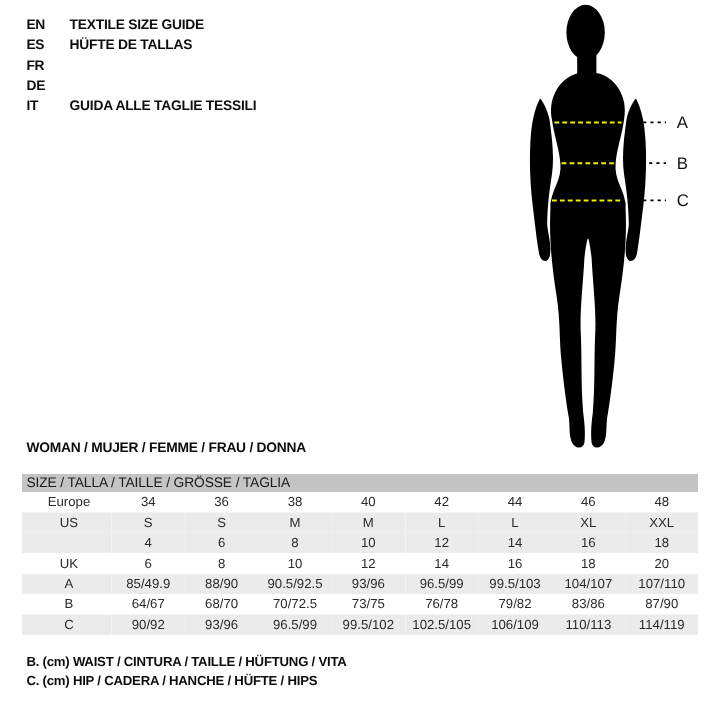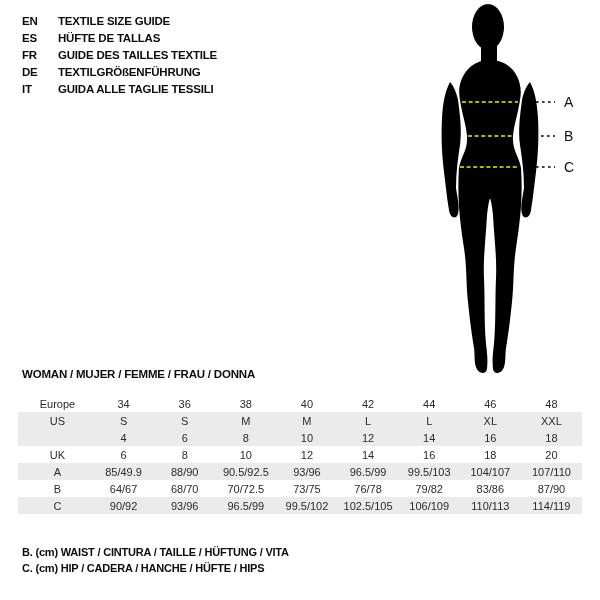--- a/index.html
+++ b/index.html
@@ -34,25 +34,23 @@
       <div class="lang-row">
         <span class="lang-code">EN</span>
         <span class="lang-label">TEXTILE SIZE GUIDE</span>
       </div>
       <div class="lang-row">
         <span class="lang-code">ES</span>
         <span class="lang-label">HÜFTE DE TALLAS</span>
       </div>
       <div class="lang-row">
         <span class="lang-code">FR</span>
-        <span class="lang-label">GUIDE DES TAILLES TEXTILE</span>
       </div>
       <div class="lang-row">
         <span class="lang-code">DE</span>
-        <span class="lang-label">TEXTILGRÖßENFÜHRUNG</span>
       </div>
       <div class="lang-row">
         <span class="lang-code">IT</span>
         <span class="lang-label">GUIDA ALLE TAGLIE TESSILI</span>
       </div>
     </div>
 
   <svg class="figure-svg" viewBox="0 0 190 380" xmlns="http://www.w3.org/2000/svg">
     <g fill="#000000">
       <ellipse cx="98" cy="27" rx="16" ry="23"></ellipse>
@@ -107,20 +105,23 @@
       <col>
         <col>
         <col>
         <col>
         <col>
         <col>
         <col>
         <col>
     </colgroup>
     <tbody>
+      <tr>
+        <td class="thead" colspan="9" style="background: rgb(196, 196, 196);">SIZE / TALLA / TAILLE / GRÖSSE / TAGLIA</td>
+      </tr>
     <tr>
           <td class="rowlabel">Europe</td>
           <td>34</td>
           <td>36</td>
           <td>38</td>
           <td>40</td>
           <td>42</td>
           <td>44</td>
           <td>46</td>
           <td>48</td>

